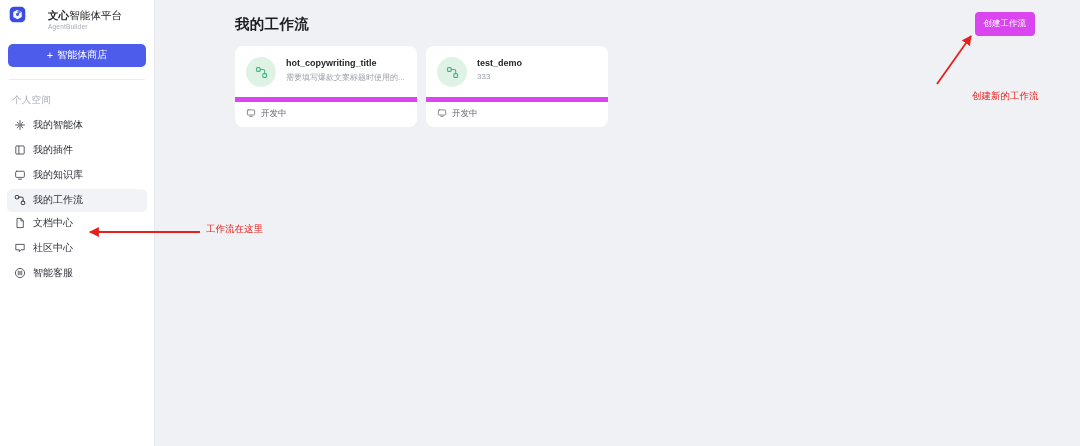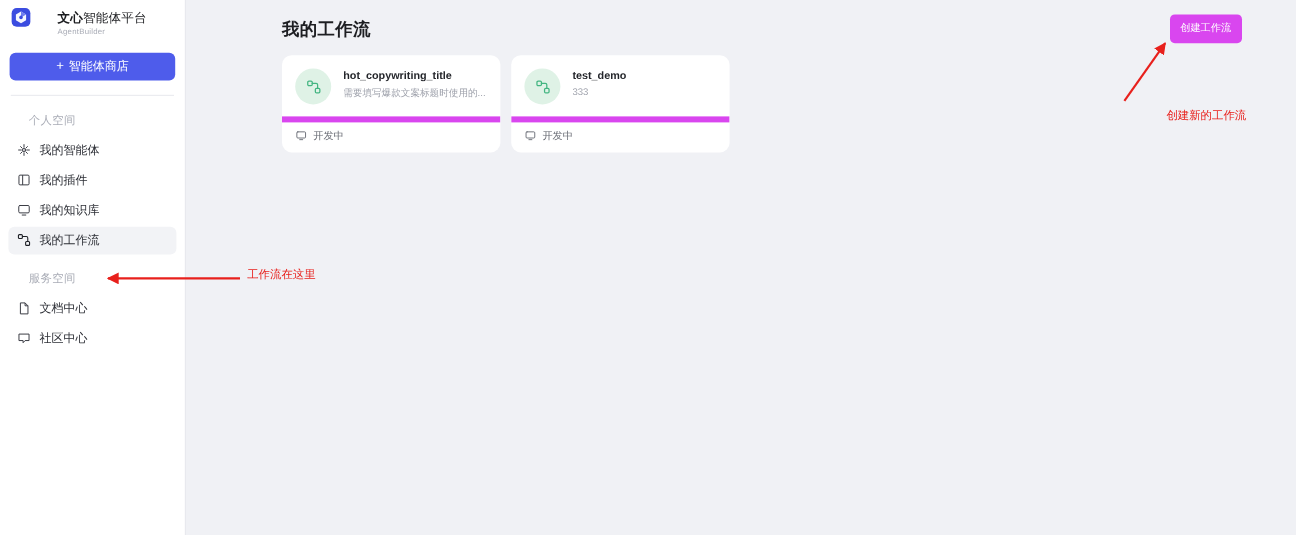--- a/index.html
+++ b/index.html
@@ -45,21 +45,21 @@
     height: 23px; margin: 0 7px; padding-left: 7px;
     border-radius: 5px;
     font-size: 10px; color: #2d2f36;
     cursor: pointer; user-select: none;
     white-space: nowrap;
   }
   .nav-item.active { background: #f2f3f6; }
   .nav-icon { width: 12px; height: 12px; flex: 0 0 12px; display: flex; align-items: center; justify-content: center; }
   .nav-icon svg { display: block; }
   .divider { height: 1px; background: #ebecf0; margin: 11px 9px 0 9px; }
-  .group-label { font-size: 9.5px; color: #a9acb6; padding: 14px 0 7px 24px; letter-spacing: .3px; }
+  .group-label { font-size: 9.5px; color: #a9acb6; padding: 14px 0 7px 12px; letter-spacing: .3px; }
   .nav-gap { height: 2px; }
 
   
   .main {
     flex: 1; height: 446px;
     background: #f0f1f5;
     position: relative;
     padding: 0;
   }
   .page-head {
@@ -186,21 +186,20 @@
         <span class="nav-icon">
           <svg viewBox="0 0 16 16" width="12" height="12" fill="none" stroke="#1d1f25" stroke-width="1.2">
             <rect x="1.8" y="2" width="4.4" height="4.4" rx="1.1"></rect>
             <rect x="9.8" y="9.6" width="4.4" height="4.4" rx="1.1"></rect>
             <path d="M6.2 4.2 H10.6 a1.6 1.6 0 0 1 1.6 1.6 V9.6" stroke-linecap="round"></path>
           </svg>
         </span>
         <span>我的工作流</span>
       </div>
 
-      <div class="group-label">服务空间</div>
 
       <div class="nav-item">
         <span class="nav-icon">
           <svg viewBox="0 0 16 16" width="12" height="12" fill="none" stroke="#3a3c44" stroke-width="1.1" stroke-linejoin="round">
             <path d="M4 1.9 H9.2 L12.4 5.1 V14.1 H4 Z"></path>
             <path d="M9.2 1.9 V5.1 H12.4"></path>
           </svg>
         </span>
         <span>文档中心</span>
       </div>
@@ -209,20 +208,29 @@
       <div class="nav-item">
         <span class="nav-icon">
           <svg viewBox="0 0 16 16" width="12" height="12" fill="none" stroke="#3a3c44" stroke-width="1.1" stroke-linejoin="round">
             <path d="M2.4 3.2 H13.6 V10.4 H9.2 L7 12.8 V10.4 H2.4 Z"></path>
           </svg>
         </span>
         <span>社区中心</span>
       </div>
       <div class="nav-gap"></div>
 
+      <div class="nav-item">
+        <span class="nav-icon">
+          <svg viewBox="0 0 16 16" width="12" height="12" fill="none" stroke="#3a3c44" stroke-width="1.1">
+            <circle cx="8" cy="8" r="6.1"></circle>
+            <path d="M5.6 5.6 H7 V10.4 H5.6 Z M9 5.6 H10.4 V10.4 H9 Z" stroke-width=".9"></path>
+          </svg>
+        </span>
+        <span>智能客服</span>
+      </div>
 
     </nav>
   </aside>
 
   <section class="main">
 
     <div class="page-head">
       <h1 class="page-title">我的工作流</h1>
       <div class="head-btn">创建工作流</div>
     </div>

